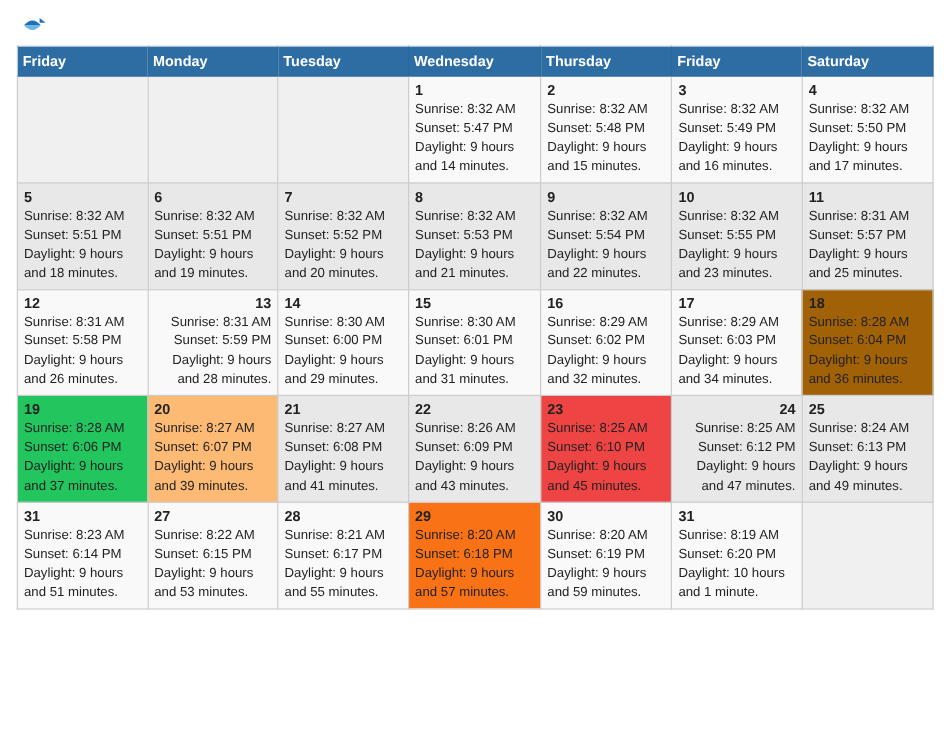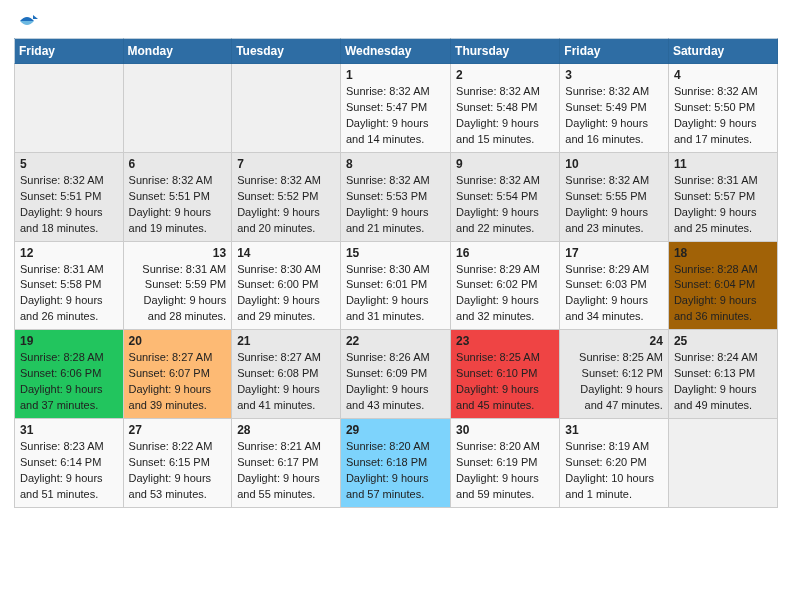--- a/index.html
+++ b/index.html
@@ -259,21 +259,21 @@
             <div class="day-info">Sunrise: 8:23 AM<br>Sunset: 6:14 PM<br>Daylight: 9 hours and 51 minutes.</div>
           </td>
           <td style="background: rgb(249, 249, 249); margin-top: 32px;">
             <div class="day-number">27</div>
             <div class="day-info">Sunrise: 8:22 AM<br>Sunset: 6:15 PM<br>Daylight: 9 hours and 53 minutes.</div>
           </td>
           <td style="background: rgb(249, 249, 249);">
             <div class="day-number">28</div>
             <div class="day-info">Sunrise: 8:21 AM<br>Sunset: 6:17 PM<br>Daylight: 9 hours and 55 minutes.</div>
           </td>
-          <td style="background: #7dd3fc;">
+          <td style="background: #f97316;">
             <div class="day-number">29</div>
             <div class="day-info">Sunrise: 8:20 AM<br>Sunset: 6:18 PM<br>Daylight: 9 hours and 57 minutes.</div>
           </td>
           <td style="background: rgb(249, 249, 249);">
             <div class="day-number">30</div>
             <div class="day-info">Sunrise: 8:20 AM<br>Sunset: 6:19 PM<br>Daylight: 9 hours and 59 minutes.</div>
           </td>
           <td style="background: rgb(249, 249, 249); margin-left: 36px;">
             <div class="day-number">31</div>
             <div class="day-info">Sunrise: 8:19 AM<br>Sunset: 6:20 PM<br>Daylight: 10 hours and 1 minute.</div>

